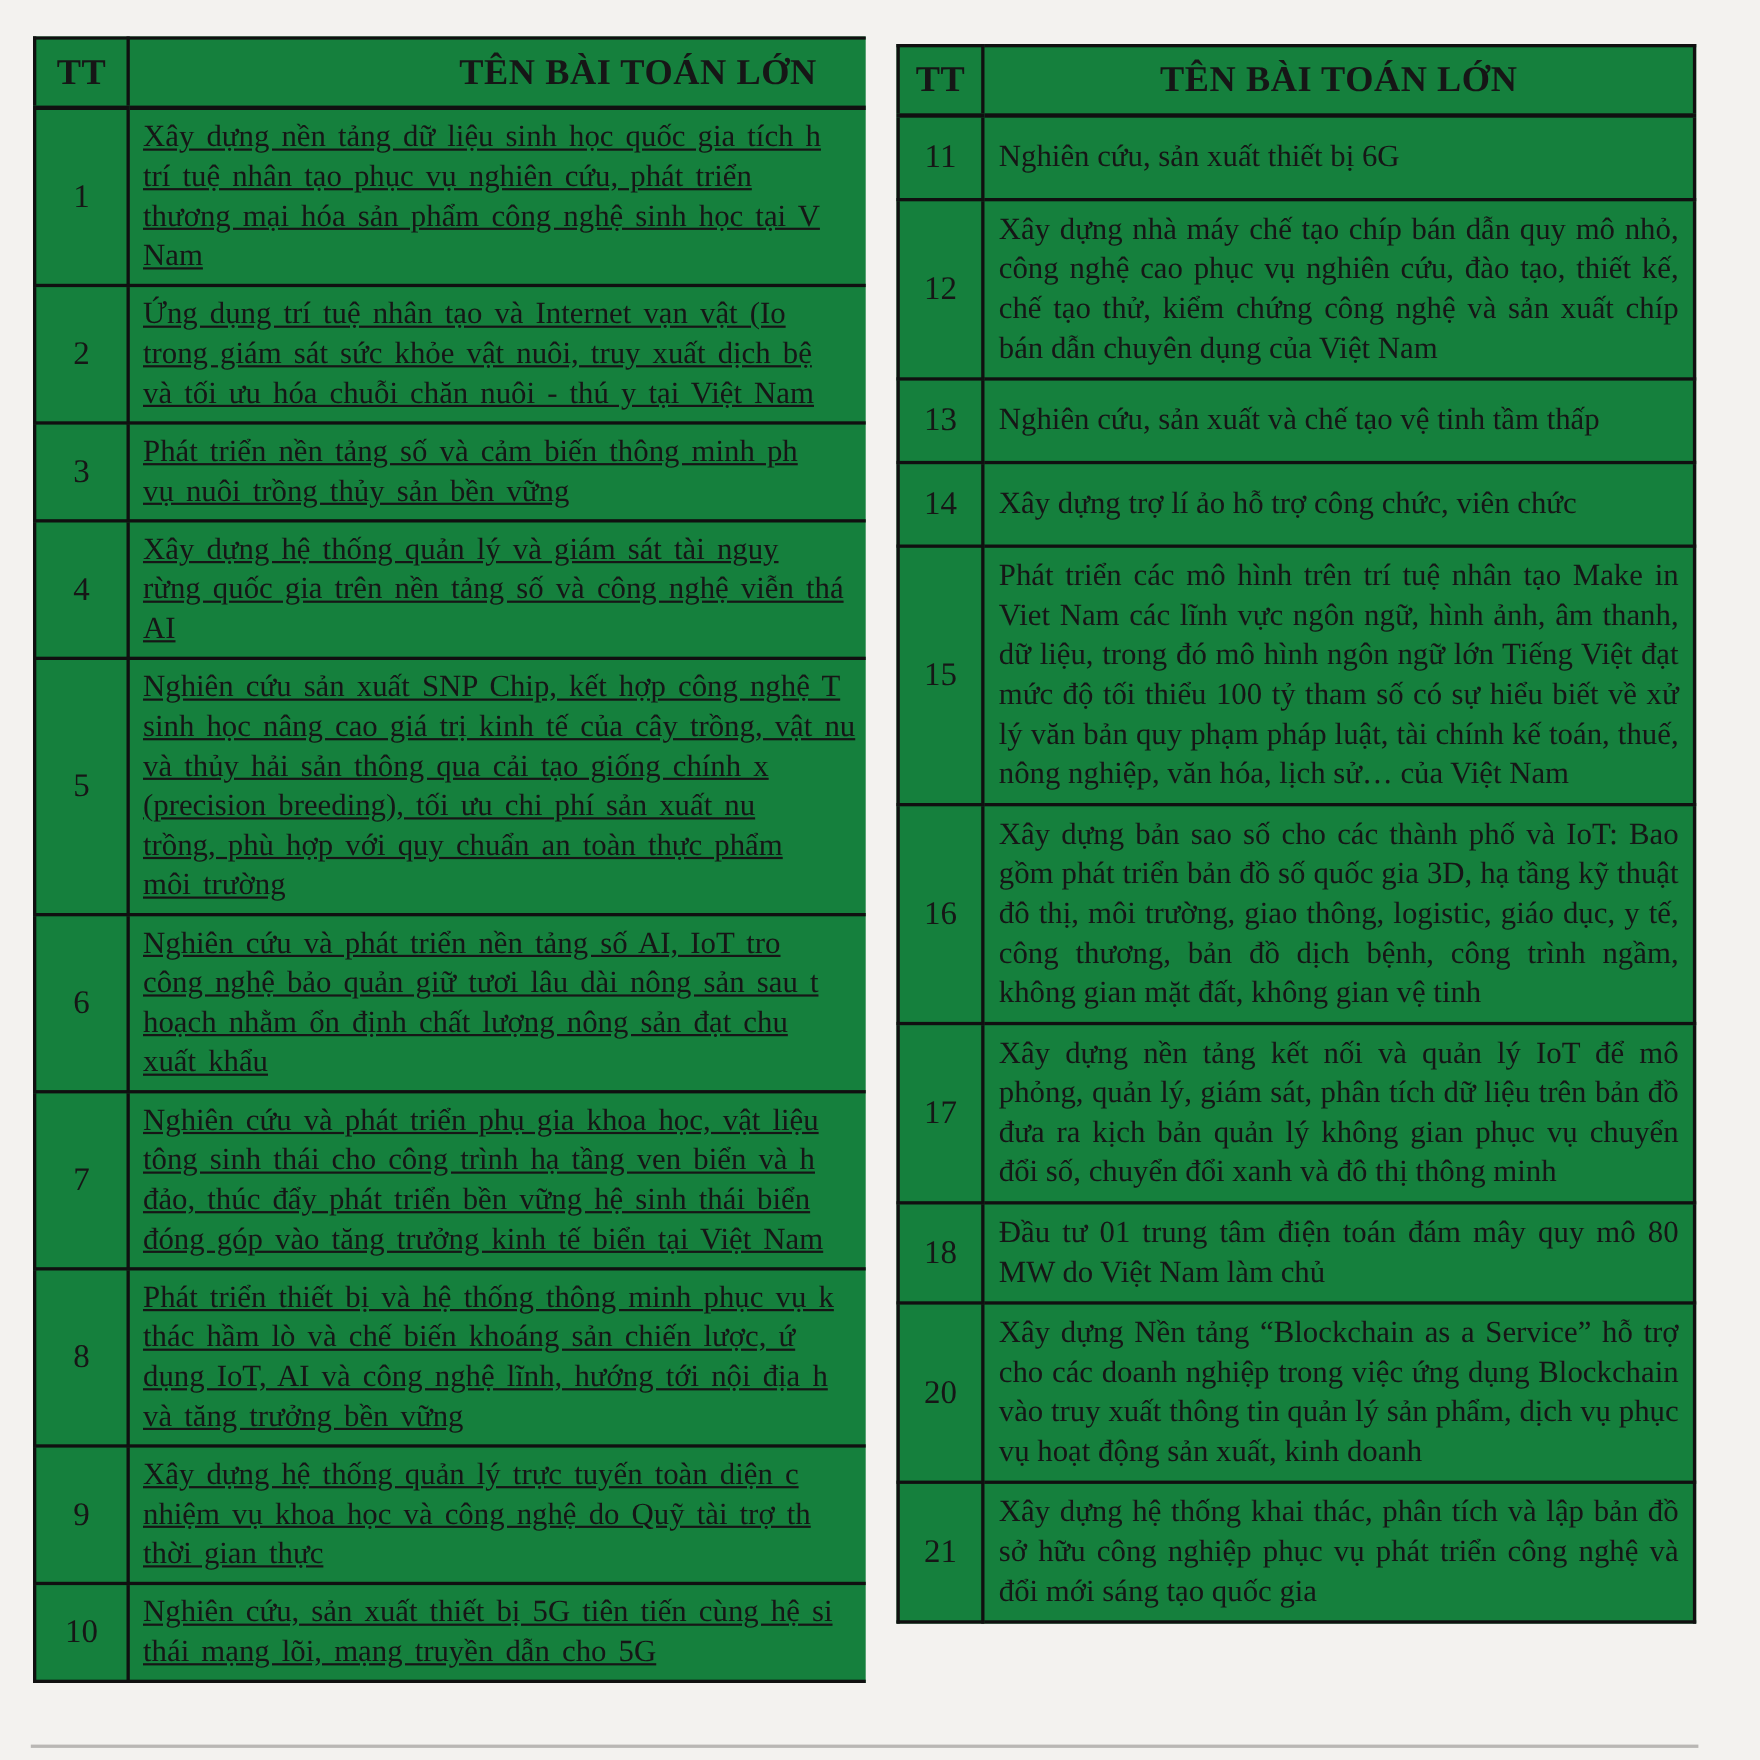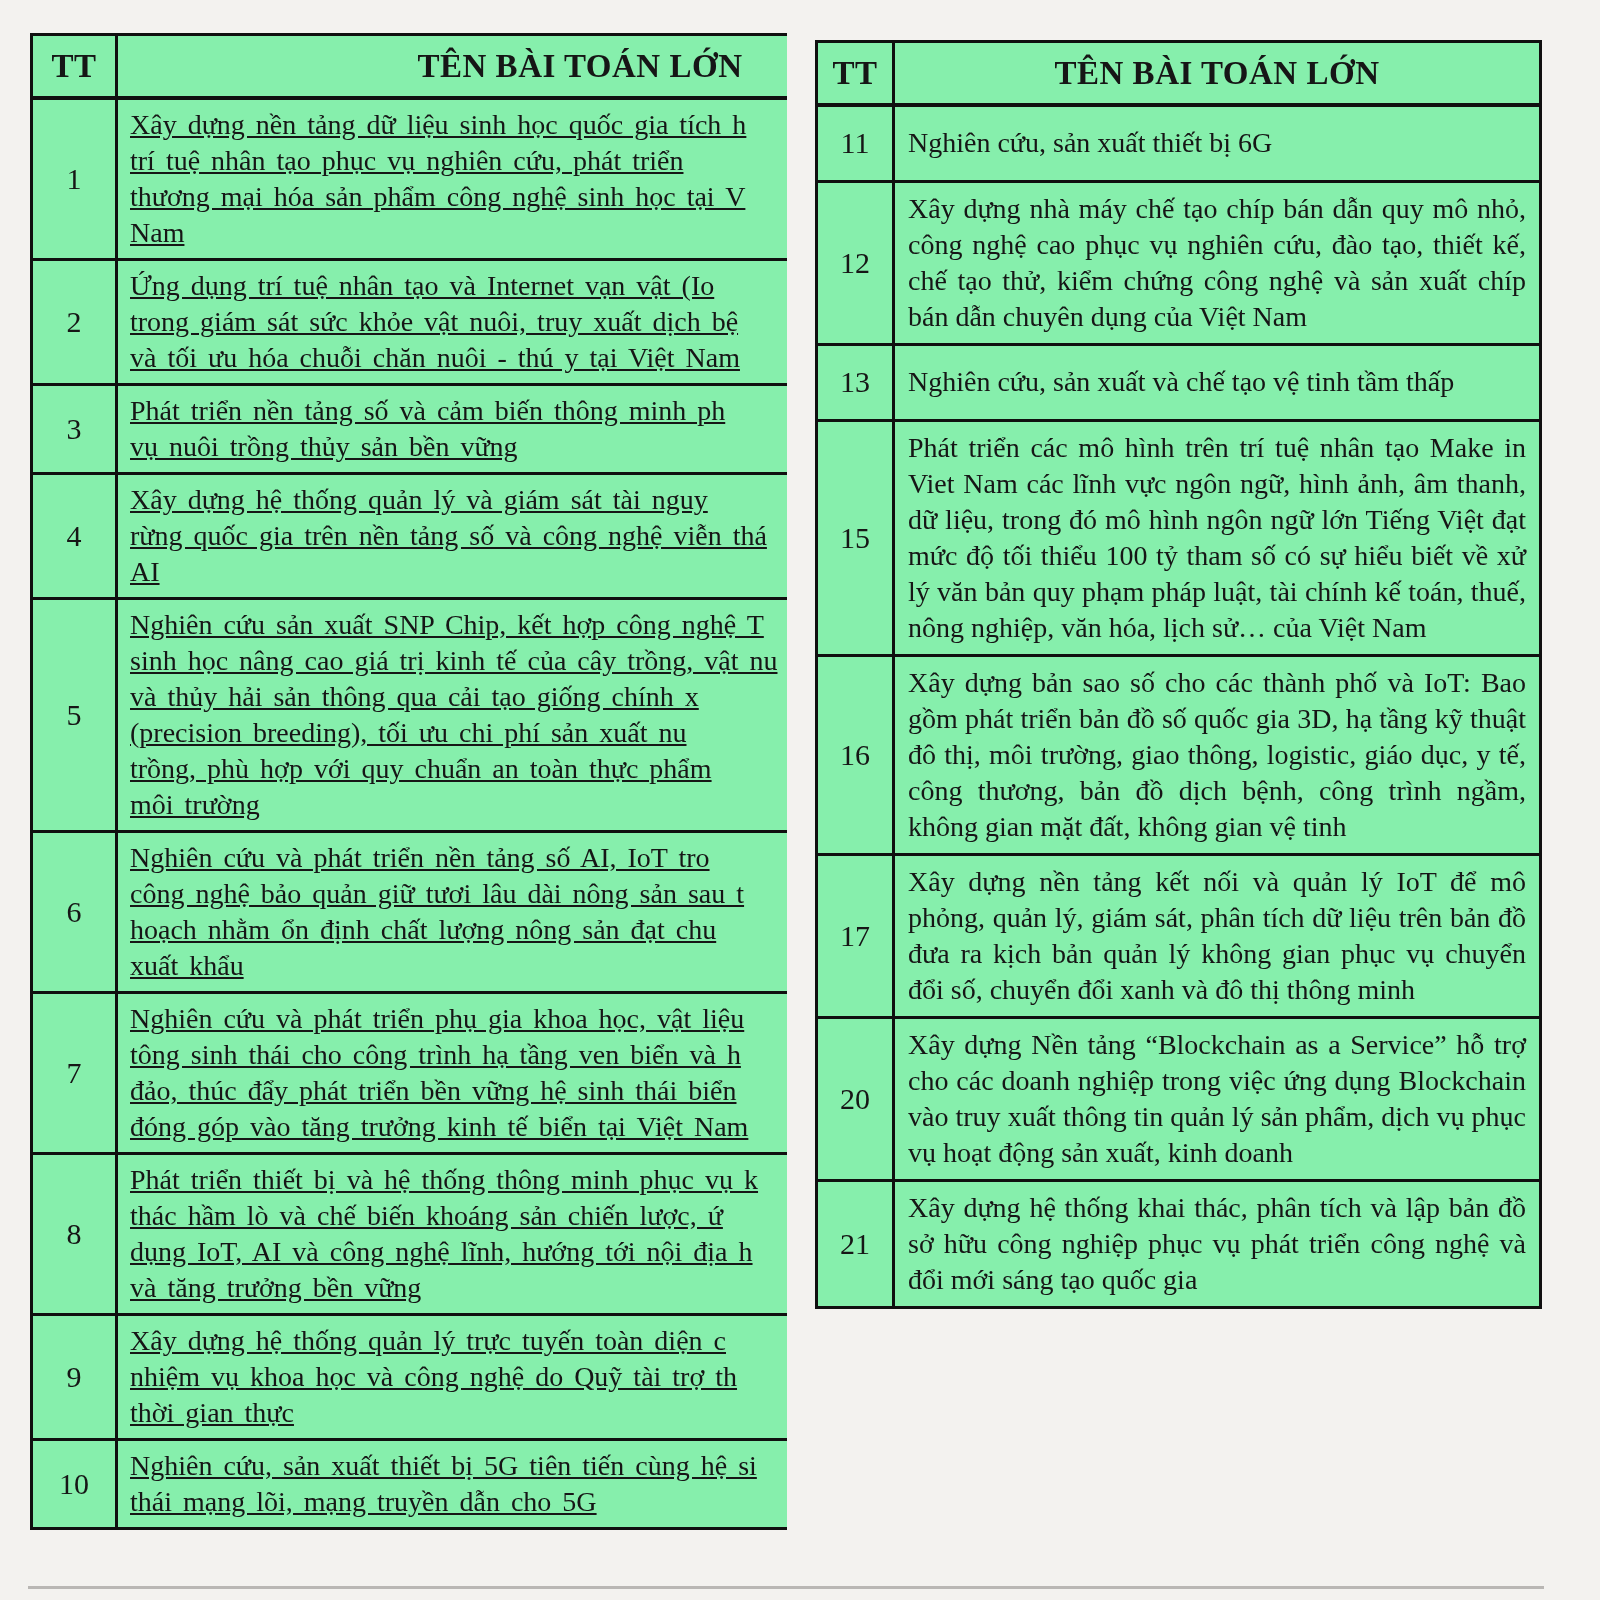--- a/index.html
+++ b/index.html
@@ -6,21 +6,21 @@
   body {
     width:1600px; height:1600px; position:relative;
     background:#f3f2ef;
     font-family:"Liberation Serif", serif;
     color:#161616;
   }
   .region { position:absolute; }
   .left-wrap  { left:30px;  top:33px; width:757px; height:1540px; overflow:hidden; }
   .right-wrap { left:815px; top:40px; }
 
-  table { border-collapse:collapse; background:#86efac; table-layout:fixed; }
+  table { border-collapse:collapse; background:#15803d; table-layout:fixed; }
   .tbl-left  { width:1015px; }
   .tbl-right { width:727px; }
 
   th, td { border:3px solid #101010; }
   thead th {
     font-size:33px; font-weight:bold; text-align:center;
     height:60px; padding:0 8px; border-bottom-width:4px; letter-spacing:.5px;
   }
   th.tt-col { width:66px; }
   .tbl-right th.tt-col { width:58px; }
@@ -159,30 +159,38 @@
         </tr>
         <tr>
           <td class="num">12</td>
           <td class="task">Xây dựng nhà máy chế tạo chíp bán dẫn quy mô nhỏ, công nghệ cao phục vụ nghiên cứu, đào tạo, thiết kế, chế tạo thử, kiểm chứng công nghệ và sản xuất chíp bán dẫn chuyên dụng của Việt Nam</td>
         </tr>
         <tr>
           <td class="num">13</td>
           <td class="task">Nghiên cứu, sản xuất và chế tạo vệ tinh tầm thấp</td>
         </tr>
         <tr>
+          <td class="num">14</td>
+          <td class="task">Xây dựng trợ lí ảo hỗ trợ công chức, viên chức</td>
+        </tr>
+        <tr>
           <td class="num">15</td>
           <td class="task">Phát triển các mô hình trên trí tuệ nhân tạo Make in Viet Nam các lĩnh vực ngôn ngữ, hình ảnh, âm thanh, dữ liệu, trong đó mô hình ngôn ngữ lớn Tiếng Việt đạt mức độ tối thiểu 100 tỷ tham số có sự hiểu biết về xử lý văn bản quy phạm pháp luật, tài chính kế toán, thuế, nông nghiệp, văn hóa, lịch sử… của Việt Nam</td>
         </tr>
         <tr>
           <td class="num">16</td>
           <td class="task">Xây dựng bản sao số cho các thành phố và IoT: Bao gồm phát triển bản đồ số quốc gia 3D, hạ tầng kỹ thuật đô thị, môi trường, giao thông, logistic, giáo dục, y tế, công thương, bản đồ dịch bệnh, công trình ngầm, không gian mặt đất, không gian vệ tinh</td>
         </tr>
         <tr>
           <td class="num">17</td>
           <td class="task">Xây dựng nền tảng kết nối và quản lý IoT để mô phỏng, quản lý, giám sát, phân tích dữ liệu trên bản đồ đưa ra kịch bản quản lý không gian phục vụ chuyển đổi số, chuyển đổi xanh và đô thị thông minh</td>
+        </tr>
+        <tr>
+          <td class="num">18</td>
+          <td class="task">Đầu tư 01 trung tâm điện toán đám mây quy mô 80 MW do Việt Nam làm chủ</td>
         </tr>
         <tr>
           <td class="num">20</td>
           <td class="task">Xây dựng Nền tảng “Blockchain as a Service” hỗ trợ cho các doanh nghiệp trong việc ứng dụng Blockchain vào truy xuất thông tin quản lý sản phẩm, dịch vụ phục vụ hoạt động sản xuất, kinh doanh</td>
         </tr>
         <tr>
           <td class="num">21</td>
           <td class="task">Xây dựng hệ thống khai thác, phân tích và lập bản đồ sở hữu công nghiệp phục vụ phát triển công nghệ và đổi mới sáng tạo quốc gia</td>
         </tr>
       </tbody>

